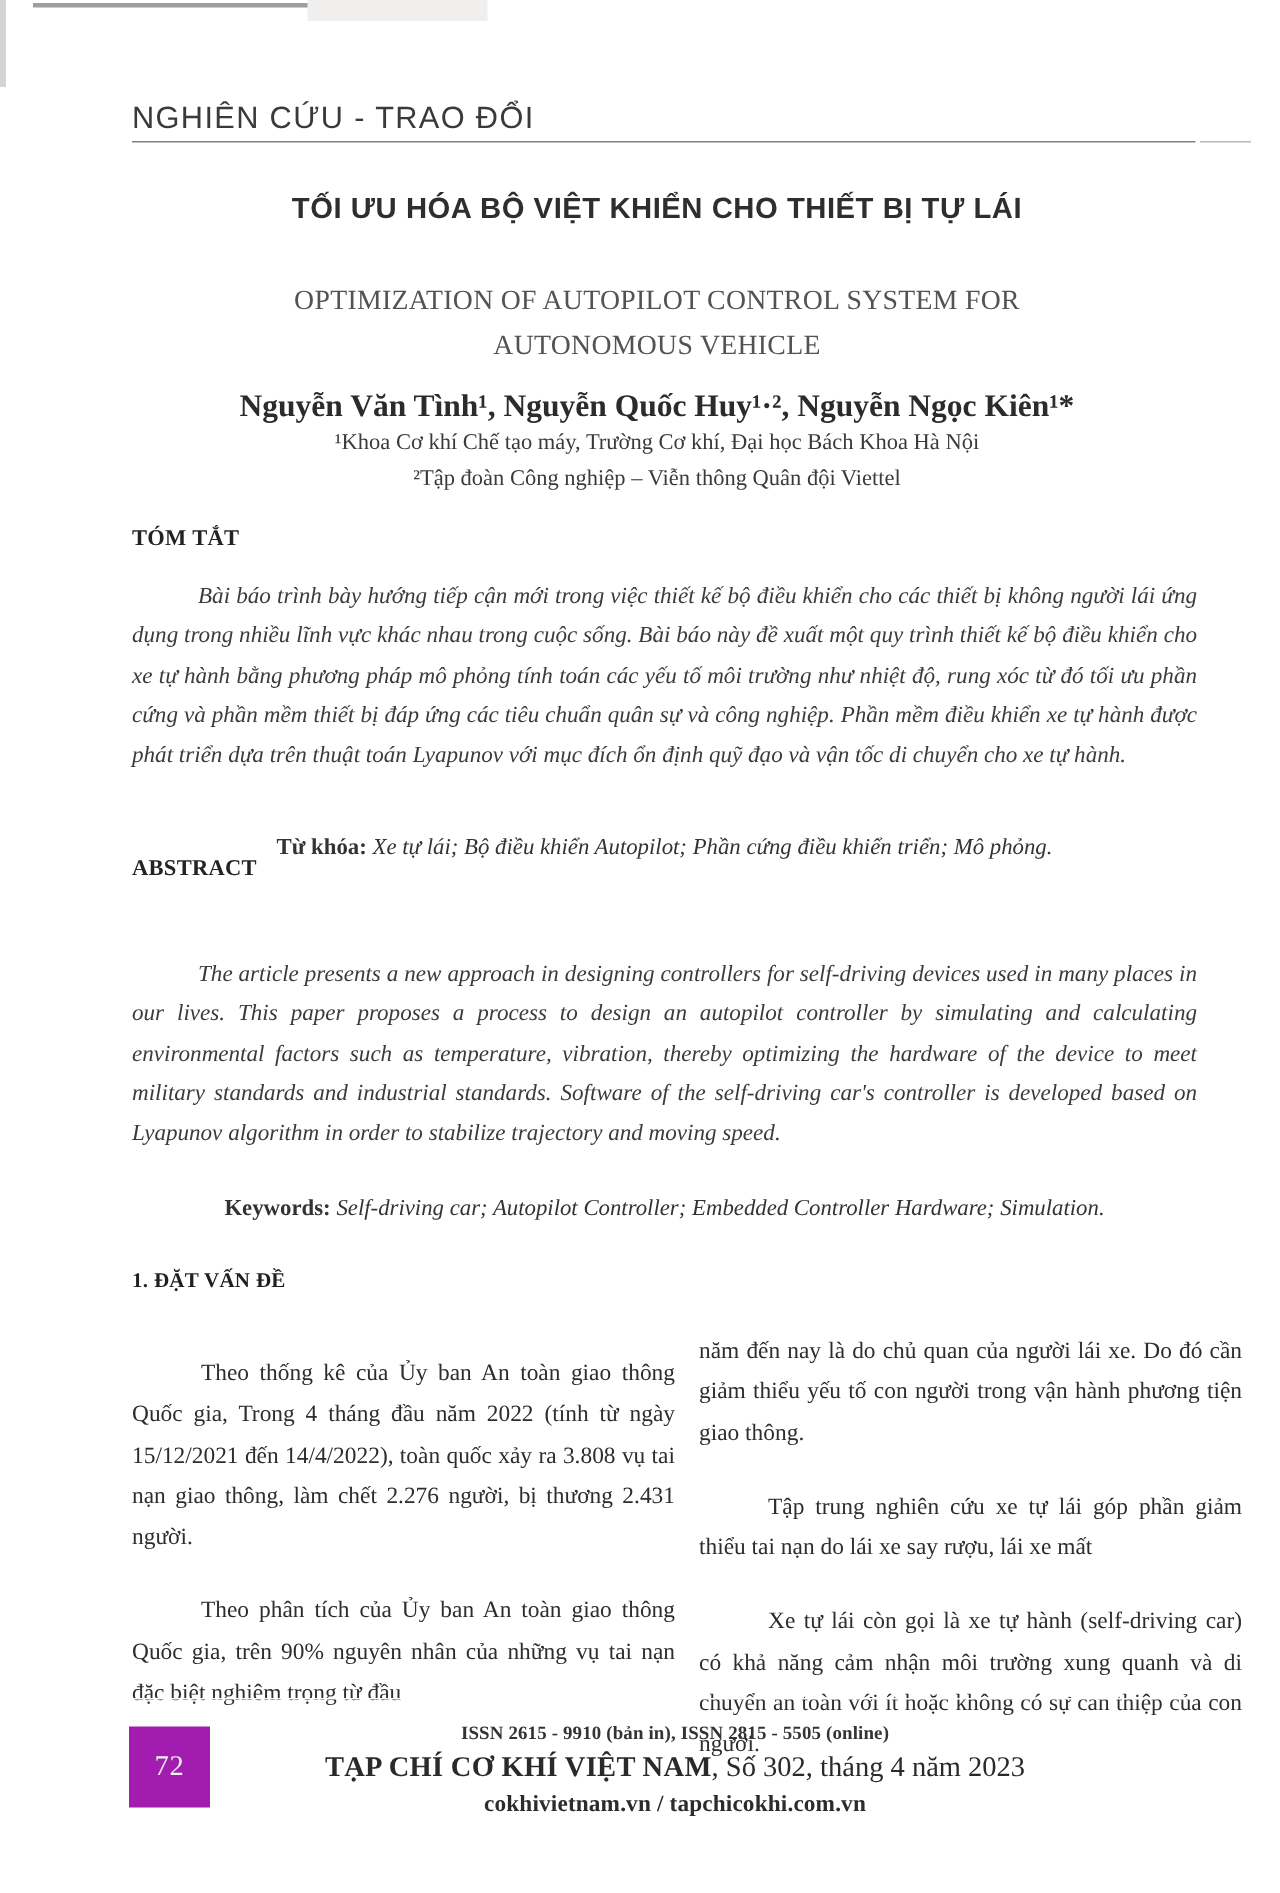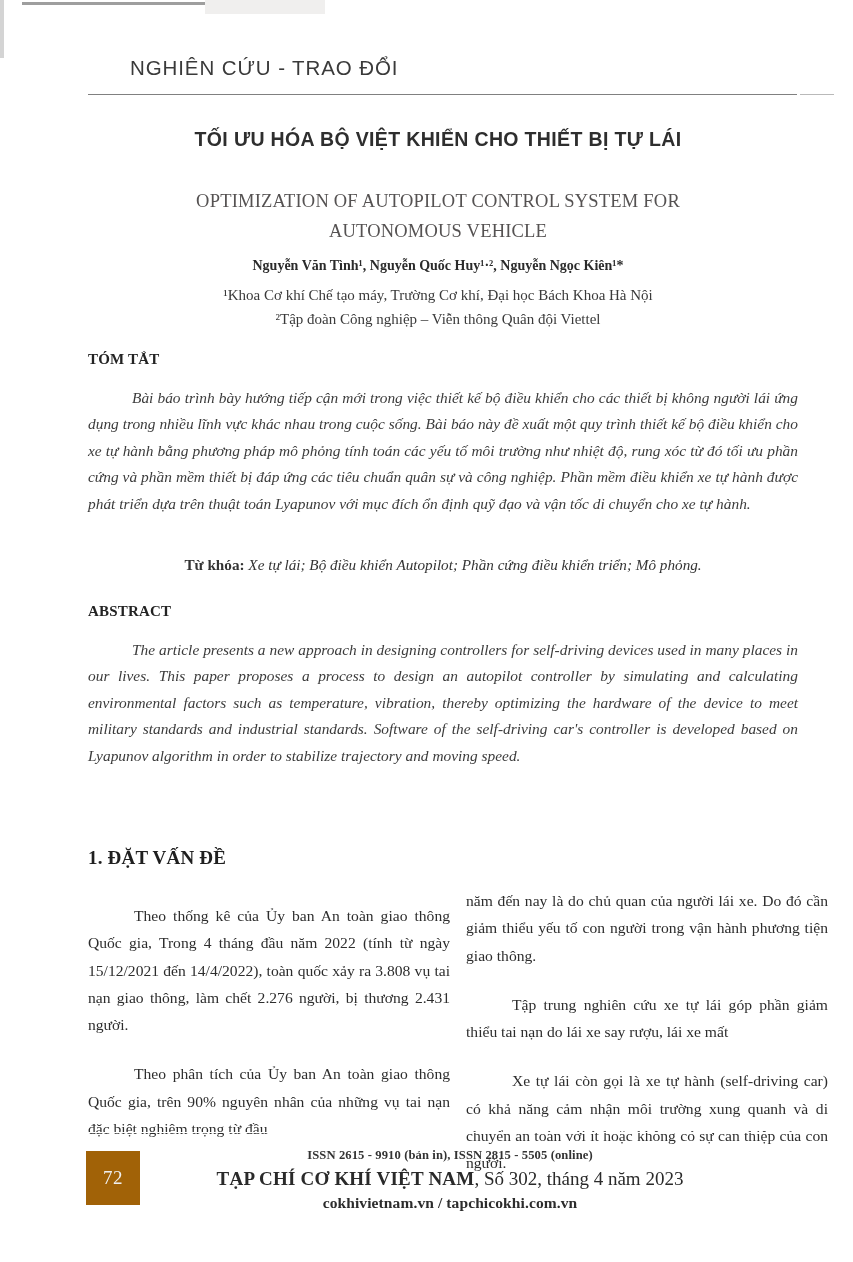--- a/index.html
+++ b/index.html
@@ -42,26 +42,25 @@
     top: 0px;
     width: 120px;
     height: 14px;
     background: #f0efee;
   }
 
   
   .running-head {
     position: absolute;
     left: 88px;
-    top: 56px;
+    top: 67px;
     font-family: "Liberation Sans", "DejaVu Sans", sans-serif;
     font-size: 20.5px;
     letter-spacing: .9px;
     color: #3a3a3a;
-    margin-left: 42px;
   }
   .head-rule {
     position: absolute;
     left: 88px;
     top: 94px;
     width: 709px;
     height: 1px;
     background: #808080;
   }
   .head-rule-tail {
@@ -99,21 +98,21 @@
   }
 
   
   .authors {
     position: absolute;
     left: 88px;
     top: 258px;
     width: 700px;
     text-align: center;
     font-weight: bold;
-    font-size: 14px;
+    font-size: 21px;
     color: #2b2b2b;
   }
   .affil {
     position: absolute;
     left: 88px;
     top: 283px;
     width: 700px;
     text-align: center;
     font-size: 15px;
     line-height: 24px;
@@ -123,21 +122,21 @@
   
   .sec-label {
     position: absolute;
     left: 88px;
     font-weight: bold;
     font-size: 15px;
     letter-spacing: .2px;
     color: #232323;
   }
   #tomtat-label { top: 351px; }
-  #abstract-label { top: 603px; }
+  #abstract-label { top: 571px; }
 
   
   .abs-body {
     position: absolute;
     left: 88px;
     width: 710px;
     font-style: italic;
     font-size: 15.4px;
     line-height: 26.4px;
     text-align: justify;
@@ -159,21 +158,21 @@
   #kw-en { top: 797px; }
   .kw-lead { font-weight: bold; font-style: normal; }
   .kw-text { font-style: italic; }
 
   
   .body-heading {
     position: absolute;
     left: 88px;
     top: 847px;
     font-weight: bold;
-    font-size: 19px;
+    font-size: 14px;
     letter-spacing: .2px;
     color: #1f1f1f;
   }
 
   
   .col {
     position: absolute;
     width: 362px;
     font-size: 15.6px;
     line-height: 27.3px;
@@ -196,21 +195,21 @@
     width: 709px;
     height: 1px;
     background: #ffffff;
   }
   .page-badge {
     position: absolute;
     left: 86px;
     top: 1151px;
     width: 54px;
     height: 54px;
-    background: #a16207;
+    background: #a21caf;
     color: #efefef;
     font-size: 19px;
     display: flex;
     align-items: center;
     justify-content: center;
     letter-spacing: .5px;
   }
   .footer-block {
     position: absolute;
     left: 150px;
@@ -266,20 +265,24 @@
 
   <div class="sec-label" id="tomtat-label">TÓM TẮT</div>
   <div class="abs-body" id="tomtat-body">Bài báo trình bày hướng tiếp cận mới trong việc thiết kế bộ điều khiển cho các thiết bị không người lái ứng dụng trong nhiều lĩnh vực khác nhau trong cuộc sống. Bài báo này đề xuất một quy trình thiết kế bộ điều khiển cho xe tự hành bằng phương pháp mô phỏng tính toán các yếu tố môi trường như nhiệt độ, rung xóc từ đó tối ưu phần cứng và phần mềm thiết bị đáp ứng các tiêu chuẩn quân sự và công nghiệp. Phần mềm điều khiển xe tự hành được phát triển dựa trên thuật toán Lyapunov với mục đích ổn định quỹ đạo và vận tốc di chuyển cho xe tự hành.</div>
   <div class="kw-line" id="kw-vi">
     <span class="kw-lead">Từ khóa:</span>
     <span class="kw-text">Xe tự lái; Bộ điều khiển Autopilot; Phần cứng điều khiển triển; Mô phỏng.</span>
   </div>
 
   <div class="sec-label" id="abstract-label">ABSTRACT</div>
   <div class="abs-body" id="abstract-body">The article presents a new approach in designing controllers for self-driving devices used in many places in our lives. This paper proposes a process to design an autopilot controller by simulating and calculating environmental factors such as temperature, vibration, thereby optimizing the hardware of the device to meet military standards and industrial standards. Software of the self-driving car's controller is developed based on Lyapunov algorithm in order to stabilize trajectory and moving speed.</div>
+  <div class="kw-line" id="kw-en">
+    <span class="kw-lead">Keywords:</span>
+    <span class="kw-text">Self-driving car; Autopilot Controller; Embedded Controller Hardware; Simulation.</span>
+  </div>
 
   <div class="body-heading">1. ĐẶT VẤN ĐỀ</div>
 
   <div class="col col-left">
     <p>Theo thống kê của Ủy ban An toàn giao thông Quốc gia, Trong 4 tháng đầu năm 2022 (tính từ ngày 15/12/2021 đến 14/4/2022), toàn quốc xảy ra 3.808 vụ tai nạn giao thông, làm chết 2.276 người, bị thương 2.431 người.</p>
     <p>Theo phân tích của Ủy ban An toàn giao thông Quốc gia, trên 90% nguyên nhân của những vụ tai nạn đặc biệt nghiêm trọng từ đầu</p>
   </div>
 
   <div class="col col-right">
     <p class="noindent">năm đến nay là do chủ quan của người lái xe. Do đó cần giảm thiểu yếu tố con người trong vận hành phương tiện giao thông.</p>

